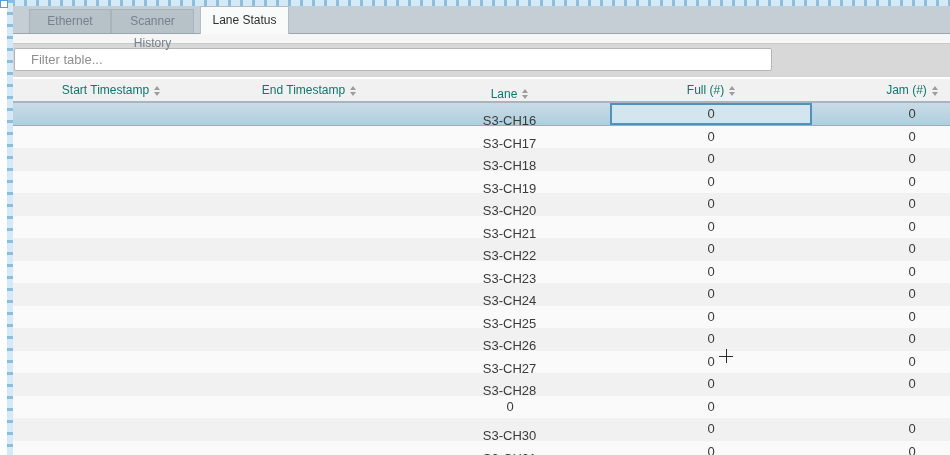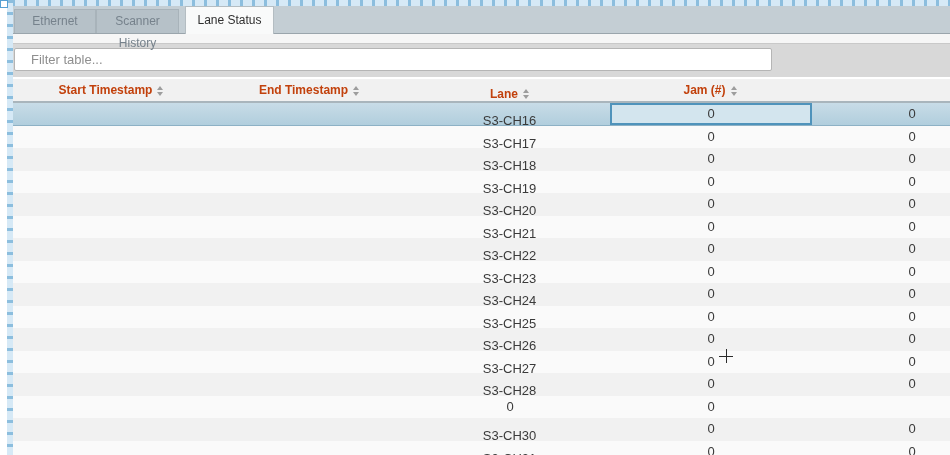--- a/index.html
+++ b/index.html
@@ -23,21 +23,21 @@
       #d6e9f6;
   }
   .sel-handle{
     position:absolute;left:0;top:0;width:8px;height:8px;
     background:#ffffff;border:1px solid #56a0d3;box-sizing:border-box;z-index:30;
   }
   
   .tabstrip{
     position:absolute;left:13px;top:6px;width:937px;height:28px;
     background:#c4ced4;border-bottom:1px solid #9aa5ac;box-sizing:border-box;
-    display:flex;align-items:flex-end;padding-left:1px;
+    display:flex;align-items:flex-end;padding-left:16px;
   }
   .tab{
     box-sizing:border-box;height:24px;line-height:22px;text-align:center;
     font-size:12px;color:#76828c;background:#b6c1c8;
     border:1px solid #a8b3ba;border-bottom:none;
     cursor:pointer;z-index:1;
   }
   .tab.t0{width:82px;}
   .tab.t1{width:83px;margin-left:0px;margin-top:26px;}
   .tab.t2{width:89px;margin-left:6px;margin-top:19px;}
@@ -60,21 +60,21 @@
   }
   .filterbar input::placeholder{color:#8f8f8f;}
   
   .tablewrap{position:absolute;left:13px;top:79px;width:937px;height:376px;overflow:hidden;background:#fbfbfb;}
   .thead{
     display:flex;width:1000px;height:24px;box-sizing:border-box;
     background:#f1f1f1;border-bottom:2px solid #a9b5bc;
   }
   .hcell{
     display:flex;align-items:center;justify-content:center;gap:5px;
-    font-size:12px;color:#c2410c;cursor:pointer;box-sizing:border-box;font-weight:bold;
+    font-size:12px;color:#0f766e;cursor:pointer;box-sizing:border-box;
   }
   .sort{display:inline-flex;flex-direction:column;gap:2px;margin-top:1px;}
   .sort i{display:block;width:0;height:0;border-left:3.5px solid transparent;border-right:3.5px solid transparent;}
   .sort .up{border-bottom:4px solid #9d9d9d;}
   .sort .dn{border-top:4px solid #9d9d9d;}
   .tbody{width:1000px;}
   .row{display:flex;width:1000px;height:22.5px;box-sizing:border-box;background:#fafafa;}
   .row:nth-child(odd){background:#f1f1f1;}
   .row:nth-child(even){background:#fafafa;}
   .row.sel{
@@ -132,20 +132,27 @@
             <i class="dn"></i>
           </span>
         </div>
         <div class="hcell c2">
           <span>Lane</span>
           <span class="sort">
             <i class="up"></i>
             <i class="dn"></i>
           </span>
         </div>
+        <div class="hcell c3">
+          <span>Full (#)</span>
+          <span class="sort">
+            <i class="up"></i>
+            <i class="dn"></i>
+          </span>
+        </div>
         <div class="hcell c4">
           <span>Jam (#)</span>
           <span class="sort">
             <i class="up"></i>
             <i class="dn"></i>
           </span>
         </div>
       </div>
     <div class="tbody" id="tbody">
         <div class="row sel">

